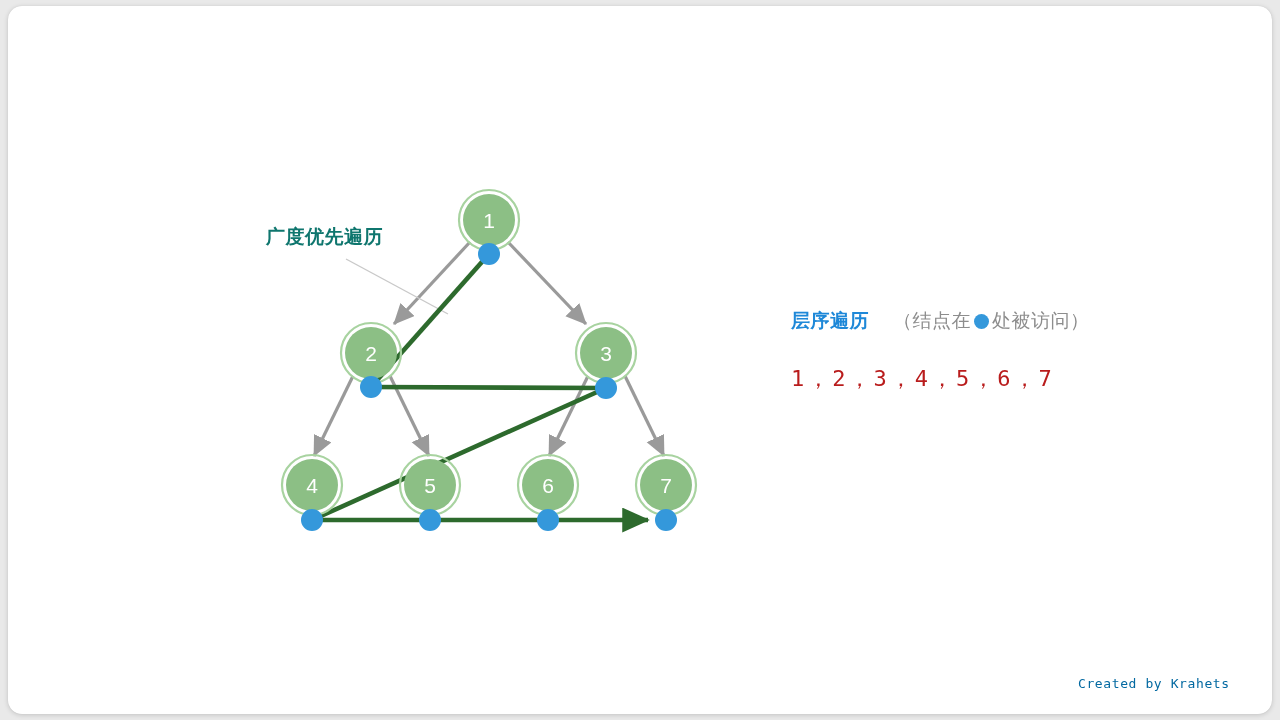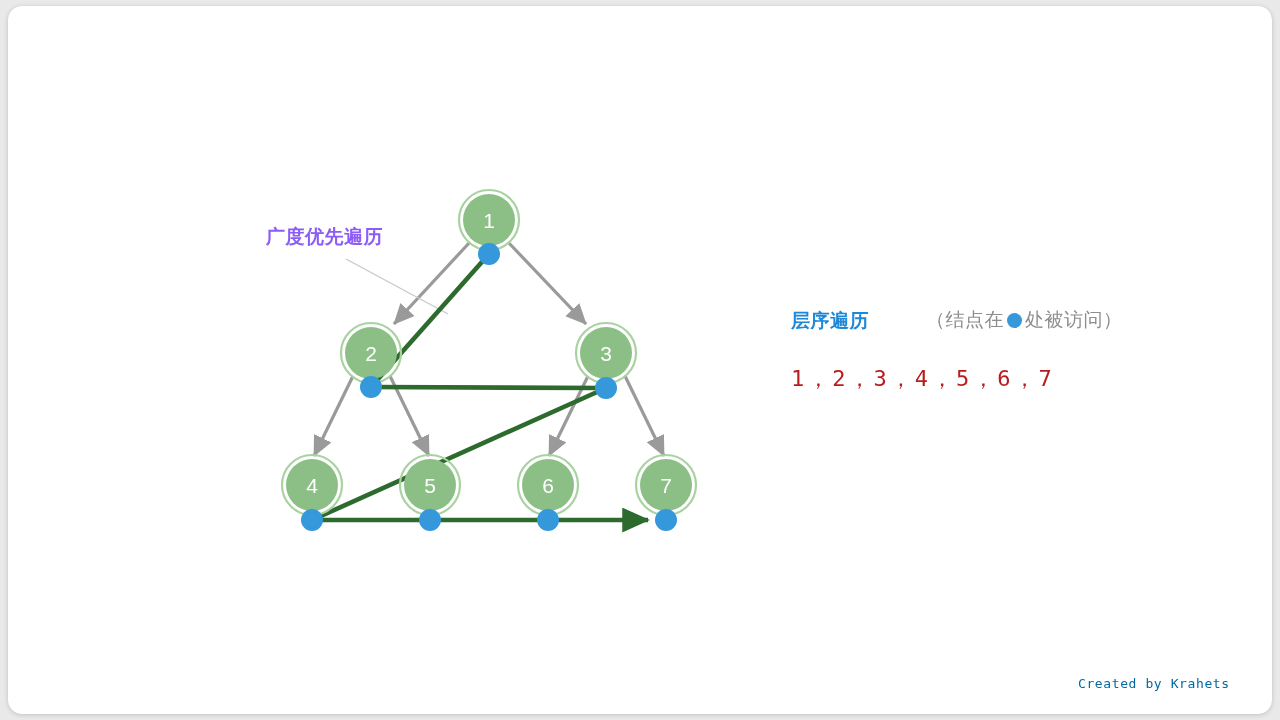--- a/index.html
+++ b/index.html
@@ -44,52 +44,50 @@
     font-size: 21px;
     fill: #ffffff;
   }
 
   .bfs-caption {
     position: absolute;
     left: 258px;
     top: 218px;
     font-size: 19px;
     font-weight: bold;
-    color: #8b5cf6;
+    color: #0f766e;
     letter-spacing: 0.5px;
     white-space: nowrap;
   }
 
   .panel {
     position: absolute;
     left: 783px;
     top: 302px;
     width: 420px;
   }
 
   .panel-heading {
     display: flex;
     align-items: center;
     white-space: nowrap;
     font-size: 19px;
     line-height: 26px;
-    gap: 45px;
   }
 
   .panel-title {
     font-weight: bold;
     color: #1e88d8;
     letter-spacing: 0.5px;
   }
 
   .panel-note {
     color: #8d8d8d;
-    margin-left: 12px;
+    margin-left: 24px;
     letter-spacing: 0.5px;
-    font-family: Liberation Mono, monospace;
   }
 
   .inline-dot {
     display: inline-block;
     width: 15px;
     height: 15px;
     border-radius: 50%;
     background: #3498db;
     vertical-align: -2px;
     margin: 0 3px;

